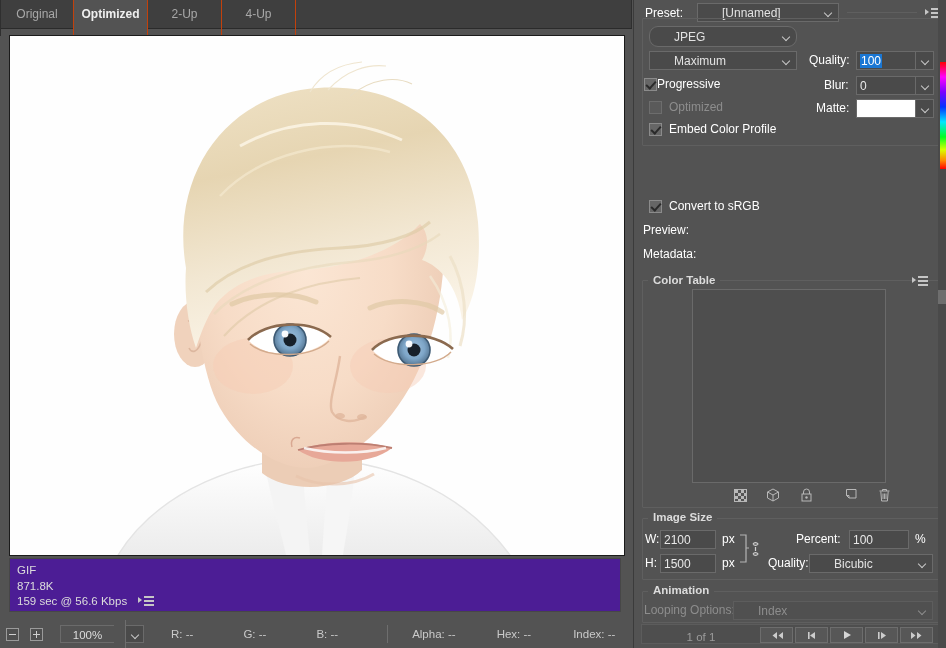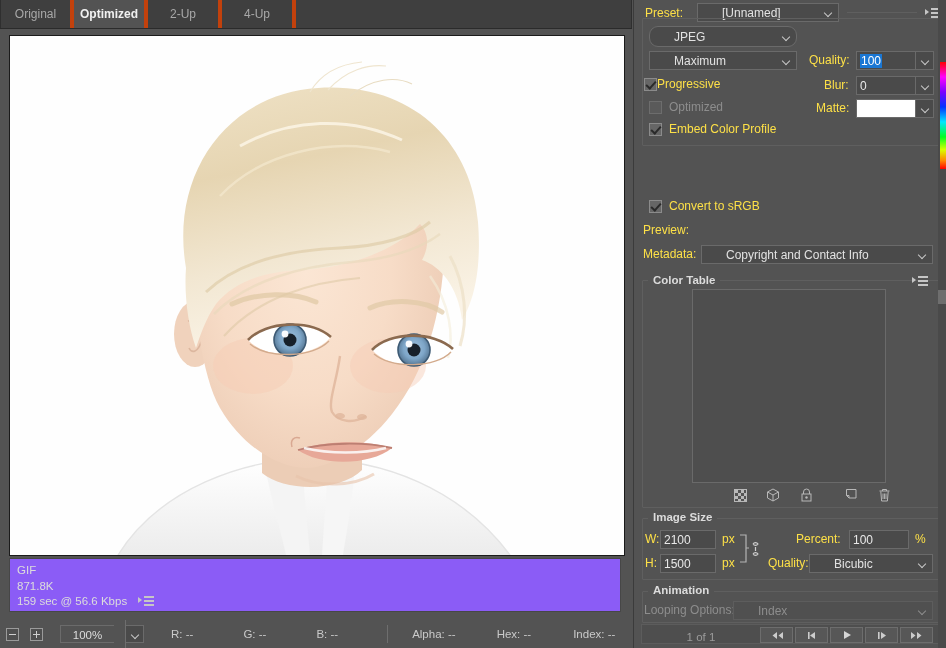--- a/index.html
+++ b/index.html
@@ -10,32 +10,32 @@
     font-size:12px;color:#d2d2d2;
     -webkit-font-smoothing:antialiased;
   }
   .app{position:relative;width:946px;height:648px;}
 
   
   .left{position:absolute;left:0;top:0;width:632px;height:648px;background:#535353;}
 
   .tabbar{position:absolute;left:0;top:0;width:632px;height:28px;background:#3f3f3f;
           border-bottom:1px solid #2b2b2b;display:flex;}
-  .tab{width:74px;height:28px;line-height:28px;text-align:center;font-size:12px;
-       color:#a8a8a8;border-right:4px solid #c2410c;cursor:default;box-sizing:border-box;}
+  .tab{width:74px;height:36px;line-height:28px;text-align:center;font-size:12px;
+       color:#a8a8a8;border-right:1px solid #c2410c;cursor:default;box-sizing:border-box;}
   .tab:first-child{border-left:1px solid #2f2f2f;}
   .tab.active{background:#535353;color:#f0f0f0;font-weight:bold;}
   .tabfill{flex:1;height:28px;border-right:1px solid #2f2f2f;}
 
   .canvaswrap{position:absolute;left:9px;top:35px;width:614px;height:519px;
               background:#fff;border:1px solid #1b1b1b;overflow:hidden;}
   .photo{position:absolute;inset:0;background:#fefefe;}
 
   .statusbox{position:absolute;left:9px;top:558px;width:612px;height:54px;
-             background:#8b5cf6;border:1px solid #474747;box-sizing:border-box;}
+             background:#4c1d95;border:1px solid #474747;box-sizing:border-box;}
   .st-l{position:absolute;left:7px;top:4px;}
   .st-r{position:absolute;right:8px;top:4px;text-align:right;}
   .stline{font-size:11.5px;color:#dcdcdc;line-height:15.5px;white-space:nowrap;}
   .flyout{display:inline-block;margin-left:8px;position:relative;top:1px;}
 
   .bottombar{position:absolute;left:0;top:620px;width:632px;height:28px;background:#535353;}
   .zoomgrp{position:absolute;left:6px;top:5px;display:flex;align-items:center;gap:11px;}
   .sqbtn{width:13px;height:13px;border:1px solid #9a9a9a;box-sizing:border-box;
          position:relative;background:#4f4f4f;}
   .sqbtn::before{content:"";position:absolute;left:2px;top:5px;width:7px;height:1px;background:#cfcfcf;}
@@ -48,21 +48,21 @@
   .readouts{position:absolute;left:125px;top:0;width:507px;height:28px;
             border-left:1px solid #6e6e6e;display:flex;align-items:center;}
   .ro{font-size:11.5px;color:#cacaca;white-space:nowrap;}
   .rosep{width:1px;height:18px;background:#6e6e6e;}
 
   
   .right{position:absolute;left:633px;top:0;width:313px;height:648px;background:#535353;
          border-left:1px solid #3b3b3b;}
 
   .row{display:flex;align-items:center;}
-  .lbl{font-size:12px;color:#fde047;white-space:nowrap;}
+  .lbl{font-size:12px;color:#ffffff;white-space:nowrap;}
   .lbl.dim{color:#8d8d8d;}
 
   .select{height:19px;background:#4a4a4a;border:1px solid #6a6a6a;box-sizing:border-box;
           display:flex;align-items:center;padding:0 4px;font-size:12px;color:#e2e2e2;
           position:relative;}
   .select .cap{flex:1;overflow:hidden;white-space:nowrap;text-overflow:ellipsis;padding-left:20px;}
   .select.dim{color:#8d8d8d;border-color:#5d5d5d;background:#505050;}
   .chev{width:9px;height:9px;flex:0 0 9px;position:relative;margin-left:4px;}
   .chev::before{content:"";position:absolute;left:0;top:2px;width:5px;height:5px;
     border-left:1.4px solid #c8c8c8;border-bottom:1.4px solid #c8c8c8;
@@ -332,24 +332,20 @@
     </div>
 
     <div class="row" style="position:absolute;left:15px;top:199px;gap:7px;">
       <span class="chk on"></span>
       <span class="lbl">Convert to sRGB</span>
     </div>
 
     <span class="lbl" style="position:absolute;left:9px;top:223px;">Preview:</span>
 
     <span class="lbl" style="position:absolute;left:9px;top:247px;">Metadata:</span>
-    <div class="select" style="position:absolute;left:67px;top:245px;width:232px;">
-      <span class="cap">Copyright and Contact Info</span>
-      <span class="chev"></span>
-    </div>
 
     <div class="groupbox" style="left:8px;top:280px;width:300px;height:226px;"></div>
     <div class="grouptitle" style="left:14px;top:274px;">Color Table</div>
     <span class="burger" style="position:absolute;left:278px;top:275px;">
         <i></i>
         <i></i>
         <i></i>
       </span>
 
     <div class="ctbox" style="left:58px;top:289px;width:192px;height:192px;"></div>

